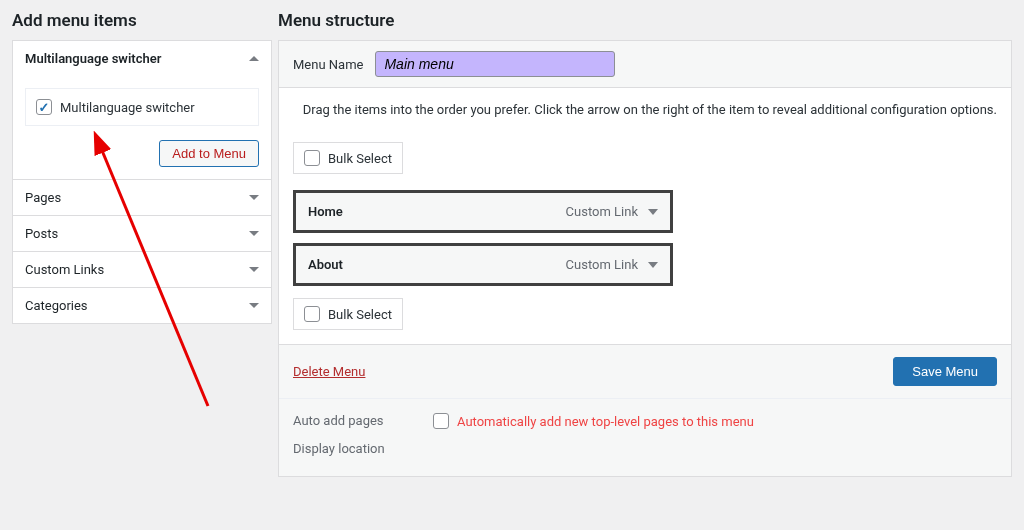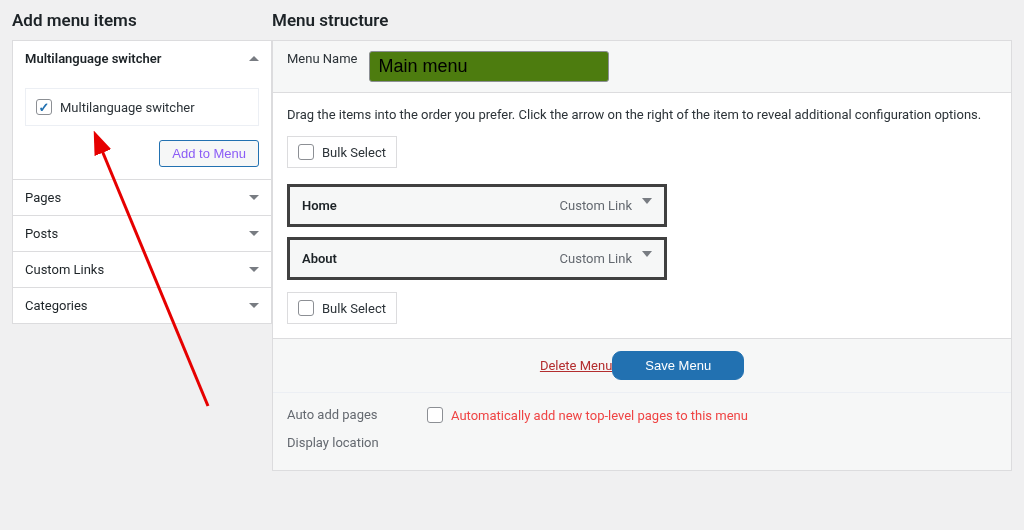--- a/index.html
+++ b/index.html
@@ -6,21 +6,21 @@
   body {
     font-family: -apple-system, BlinkMacSystemFont, "Segoe UI", Roboto, sans-serif;
     font-size: 13px;
     color: #2c3338;
     background: #f0f0f1;
     width: 1024px;
     height: 530px;
     overflow: hidden;
     position: relative;
   }
-  .container { display: flex; padding: 10px 12px; gap: 0; }
+  .container { display: flex; padding: 10px 12px; gap: 6px; }
   .left-col { width: 260px; flex-shrink: 0; }
   .right-col { flex: 1; }
   h2 {
     font-size: 17px;
     font-weight: 600;
     color: #1d2327;
     margin-bottom: 10px;
   }
   .accordion {
     border: 1px solid #dcdcde;
@@ -68,62 +68,63 @@
     content: "✓";
     color: #2271b1;
     font-size: 13px;
     font-weight: bold;
     line-height: 1;
   }
   .btn-row { display: flex; justify-content: flex-end; margin-top: 14px; }
   .btn {
     border: 1px solid #2271b1;
     background: #f6f7f7;
-    color: #8b5cf6;
+    color: #b91c1c;
     padding: 5px 12px;
     border-radius: 3px;
     font-size: 13px;
     cursor: pointer;
   }
   .btn-primary {
     background: #2271b1;
     color: #fff;
     border: 1px solid #2271b1;
-    padding: 6px 32px;
-    border-radius: 9px;
+    padding: 6px 18px;
+    border-radius: 3px;
     font-size: 13px;
     cursor: pointer;
   }
   
   .menu-box {
     border: 1px solid #dcdcde;
     background: #f6f7f7;
   }
   .menu-name-row {
     display: flex;
-    align-items: flex-start;
+    align-items: center;
     gap: 12px;
     padding: 10px 14px;
   }
   .menu-name-row label { color: #2c3338; }
   .menu-name-row input {
     padding: 4px 8px;
     border: 1px solid #8c8f94;
     border-radius: 3px;
-    font-size: 18px;
+    font-size: 14px;
     width: 240px;
-    background: #4d7c0f;
+    background: #c4b5fd;
+    font-style: italic;
   }
   .menu-structure {
     background: #fff;
     padding: 14px 14px;
     border-top: 1px solid #dcdcde;
     border-bottom: 1px solid #dcdcde;
   }
-  .instructions { color: #2c3338; margin-bottom: 14px; }
+  .instructions { color: #2c3338; margin-bottom: 25px; text-align: right; }
   .bulk-row {
     display: flex;
     align-items: center;
     gap: 8px;
     border: 1px solid #dcdcde;
     padding: 7px 10px;
     width: fit-content;
     margin-bottom: 16px;
     background: #fff;
     cursor: pointer;
@@ -134,31 +135,31 @@
     display: flex;
     justify-content: space-between;
     align-items: center;
     border: 3px solid #404040;
     background: #f6f7f7;
     padding: 11px 12px;
     margin-bottom: 10px;
     cursor: move;
   }
   .menu-item-title { font-weight: 600; color: #1d2327; }
-  .menu-item-right { display: flex; gap: 10px; color: #646970; }
+  .menu-item-right { display: flex; align-items: center; gap: 10px; color: #646970; }
   .toggle-arrow {
     width: 0; height: 0;
     border-left: 5px solid transparent;
     border-right: 5px solid transparent;
     border-top: 6px solid #787c82;
     cursor: pointer;
   }
   .footer-row {
     display: flex;
-    justify-content: center;
+    justify-content: space-between;
     align-items: center;
     padding: 12px 14px;
   }
   .delete-link { color: #b32d2e; text-decoration: underline; cursor: pointer; }
   .settings-area {
     padding: 8px 14px 14px 14px;
     border-top: 1px solid #eceff4;
   }
   .setting-row { display: flex; padding: 6px 0; }
   .setting-label { width: 140px; color: #646970; }

